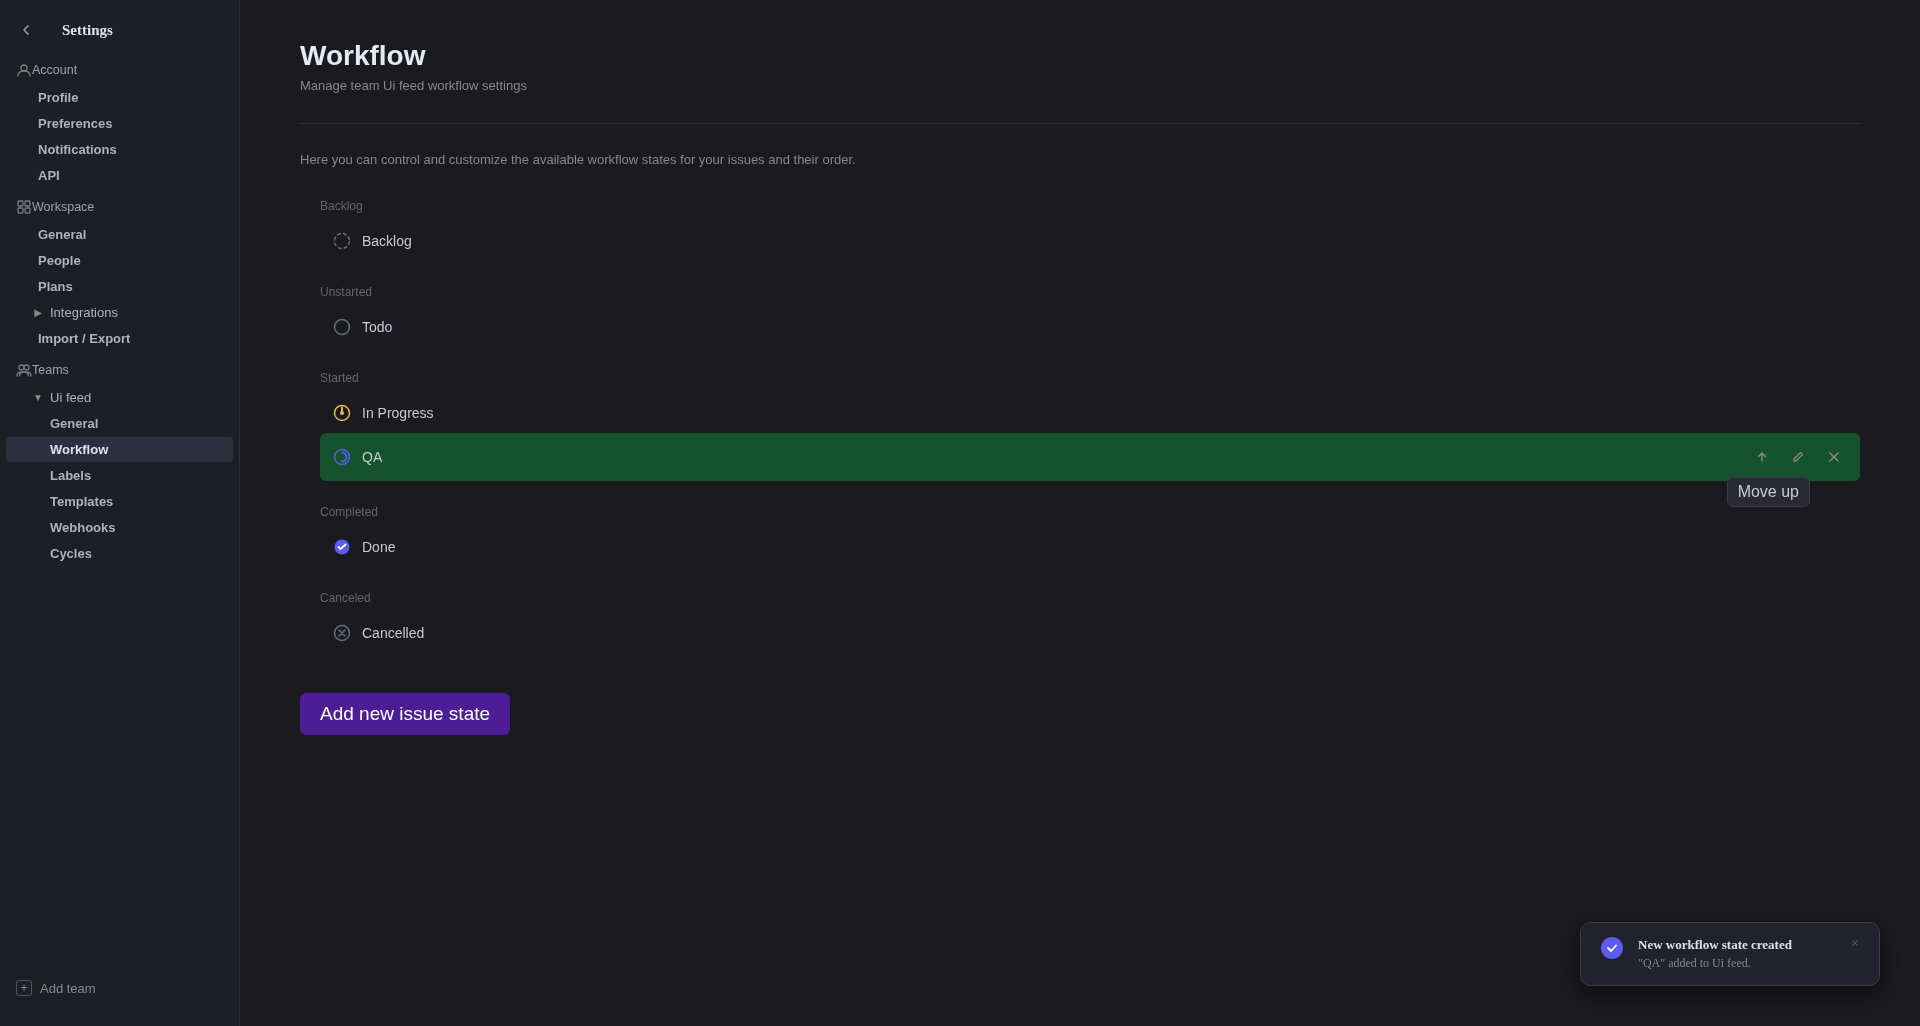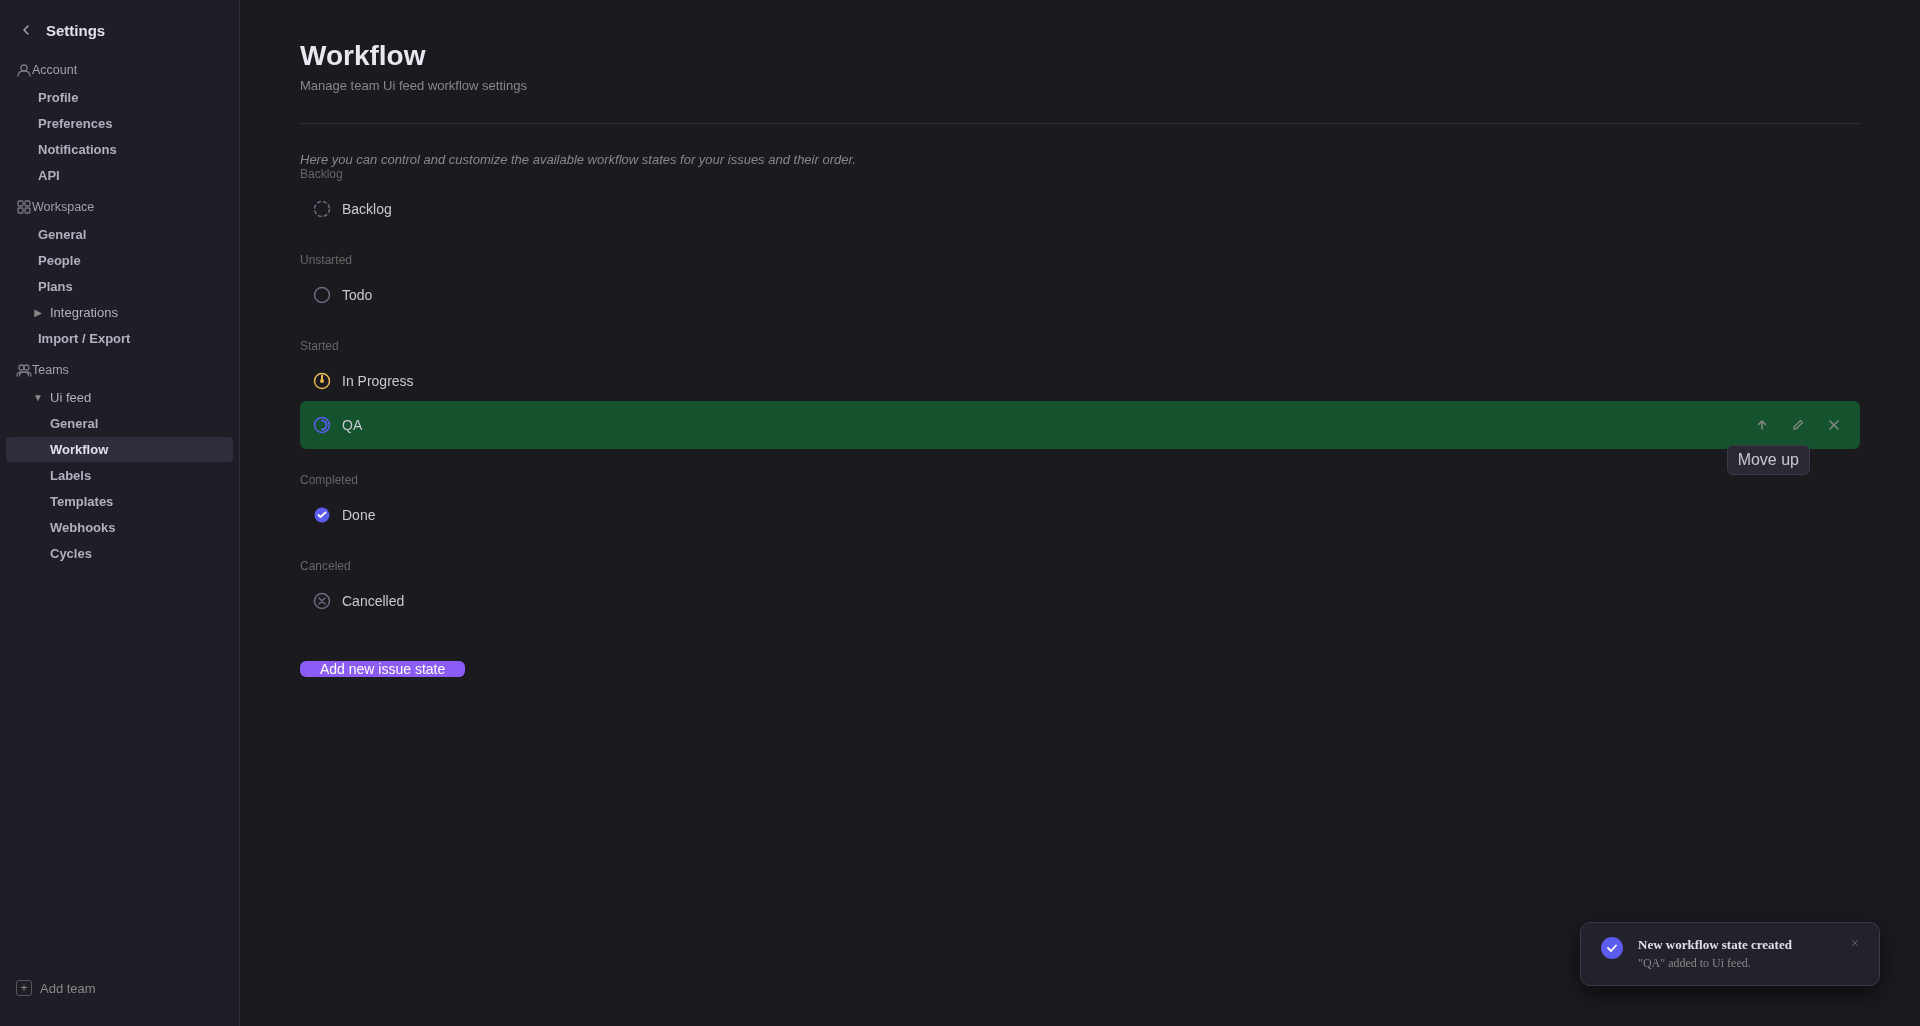--- a/index.html
+++ b/index.html
@@ -20,22 +20,23 @@
       background: #1e1e26;
       height: 100%;
       display: flex;
       flex-direction: column;
       padding: 16px 0;
       border-right: 1px solid #2e2e3a;
     }
     .sidebar-header {
       display: flex;
       align-items: center;
-      gap: 10px;
+      gap: 26px;
       padding: 4px 16px 16px;
+      font-family: Liberation Serif, serif;
     }
     .sidebar-header-icon {
       width: 20px;
       height: 20px;
       display: flex;
       align-items: center;
       justify-content: center;
       color: #a0a0b0;
     }
     .sidebar-title {
@@ -150,26 +151,27 @@
       margin-bottom: 30px;
     }
     .divider {
       height: 1px;
       background: #2e2e3a;
       margin-bottom: 28px;
     }
     .info-text {
       font-size: 13px;
       color: #888;
-      font-style: italic;
+      margin-bottom: 32px;
     }
 
     
     .workflow-section {
       margin-bottom: 24px;
+      margin-left: 20px;
     }
     .section-label {
       font-size: 12px;
       color: #666;
       font-weight: 500;
       margin-bottom: 8px;
       text-transform: none;
     }
     .state-row {
       display: flex;
@@ -227,26 +229,26 @@
       white-space: nowrap;
       z-index: 10;
       pointer-events: none;
     }
 
     
     .add-state-btn {
       display: inline-flex;
       align-items: center;
       gap: 8px;
-      background: #8b5cf6;
+      background: #4c1d95;
       color: #fff;
       border: none;
       border-radius: 6px;
-      padding: 0 20px;
-      font-size: 14px;
+      padding: 10px 20px;
+      font-size: 19px;
       font-weight: 500;
       cursor: pointer;
       margin-top: 16px;
     }
 
     
     .toast {
       position: fixed;
       bottom: 40px;
       right: 40px;

